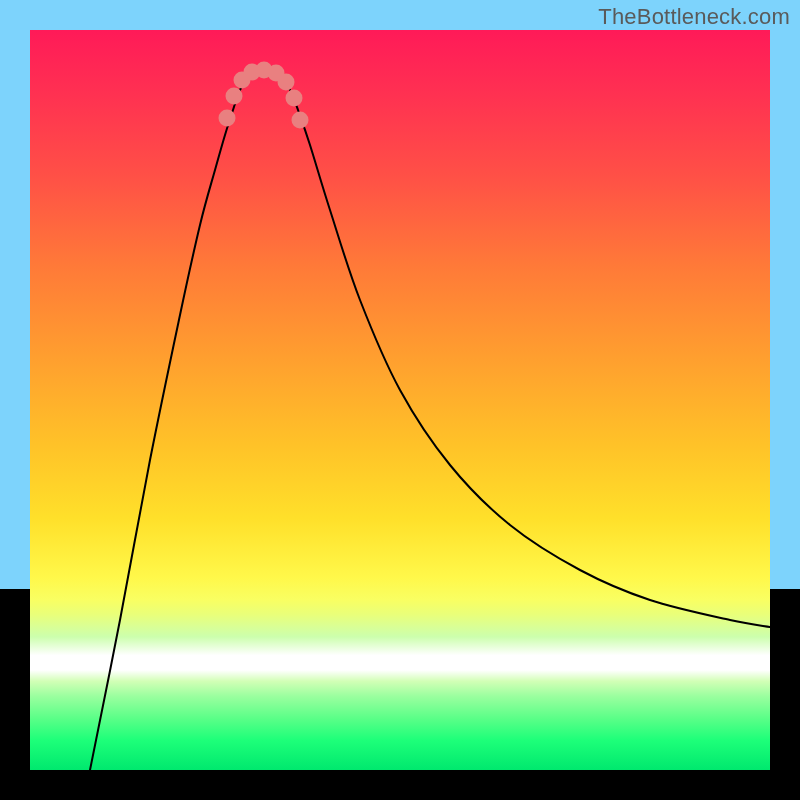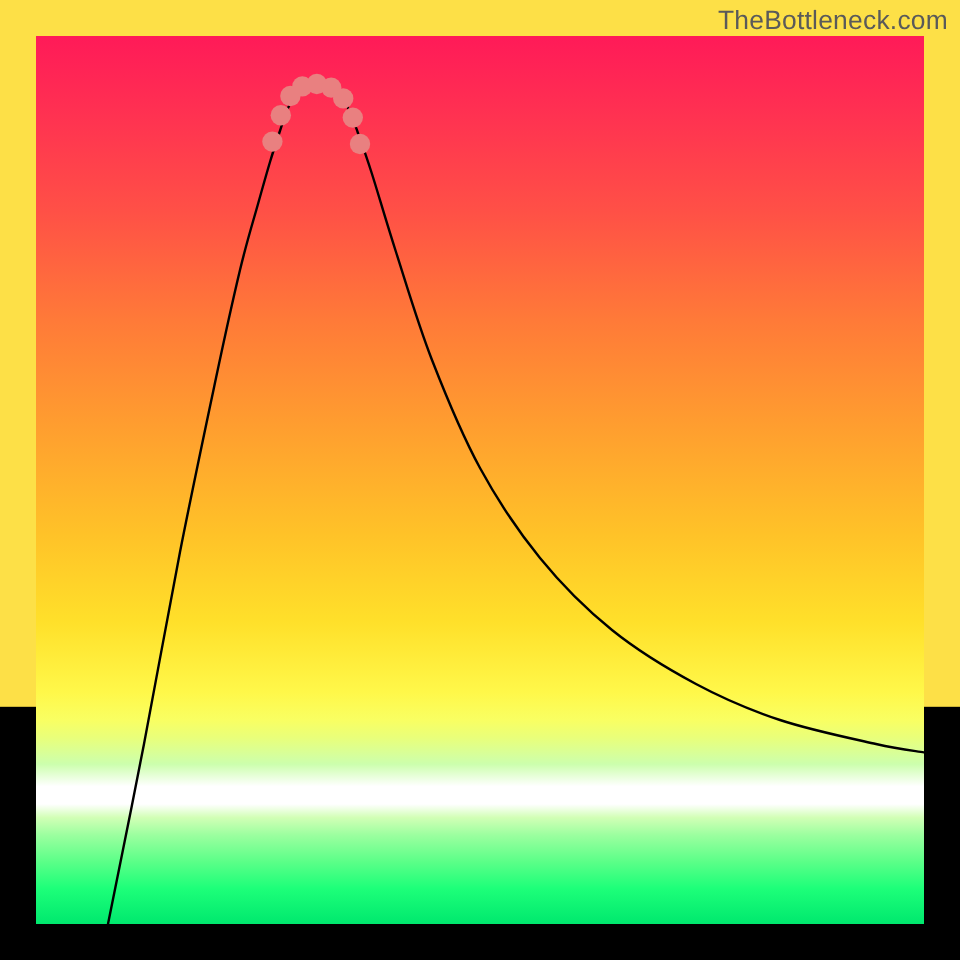--- a/index.html
+++ b/index.html
@@ -10,21 +10,21 @@
     background: #000;
     overflow: hidden;
     font-family: Arial, Helvetica, sans-serif;
   }
   .frame {
     position: absolute;
     top: 0;
     left: 0;
     width: 800px;
     height: 589px;
-    background: #fde047;
+    background: #7dd3fc;
   }
   .plot-area {
     position: absolute;
     top: 30px;
     left: 30px;
     width: 740px;
     height: 740px;
     background: linear-gradient(to bottom,
       #ff1a58 0%,
       #ff2f52 8%,

